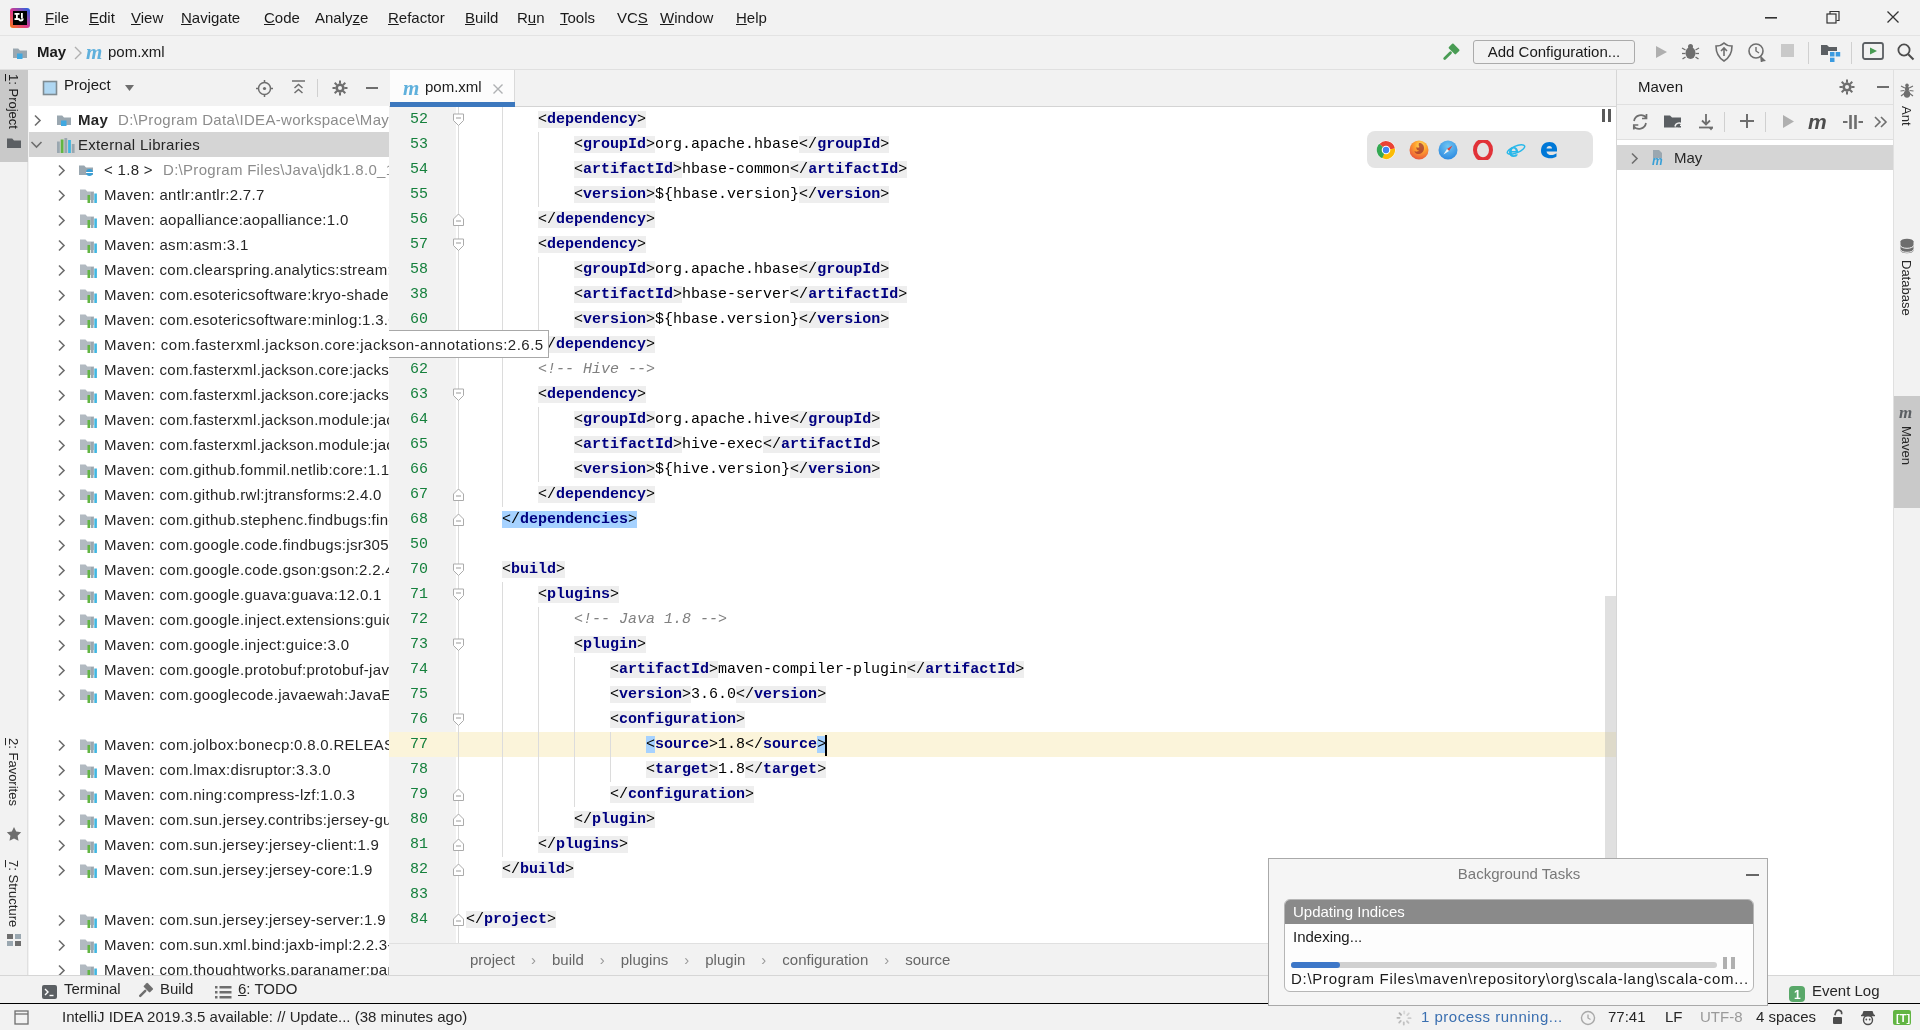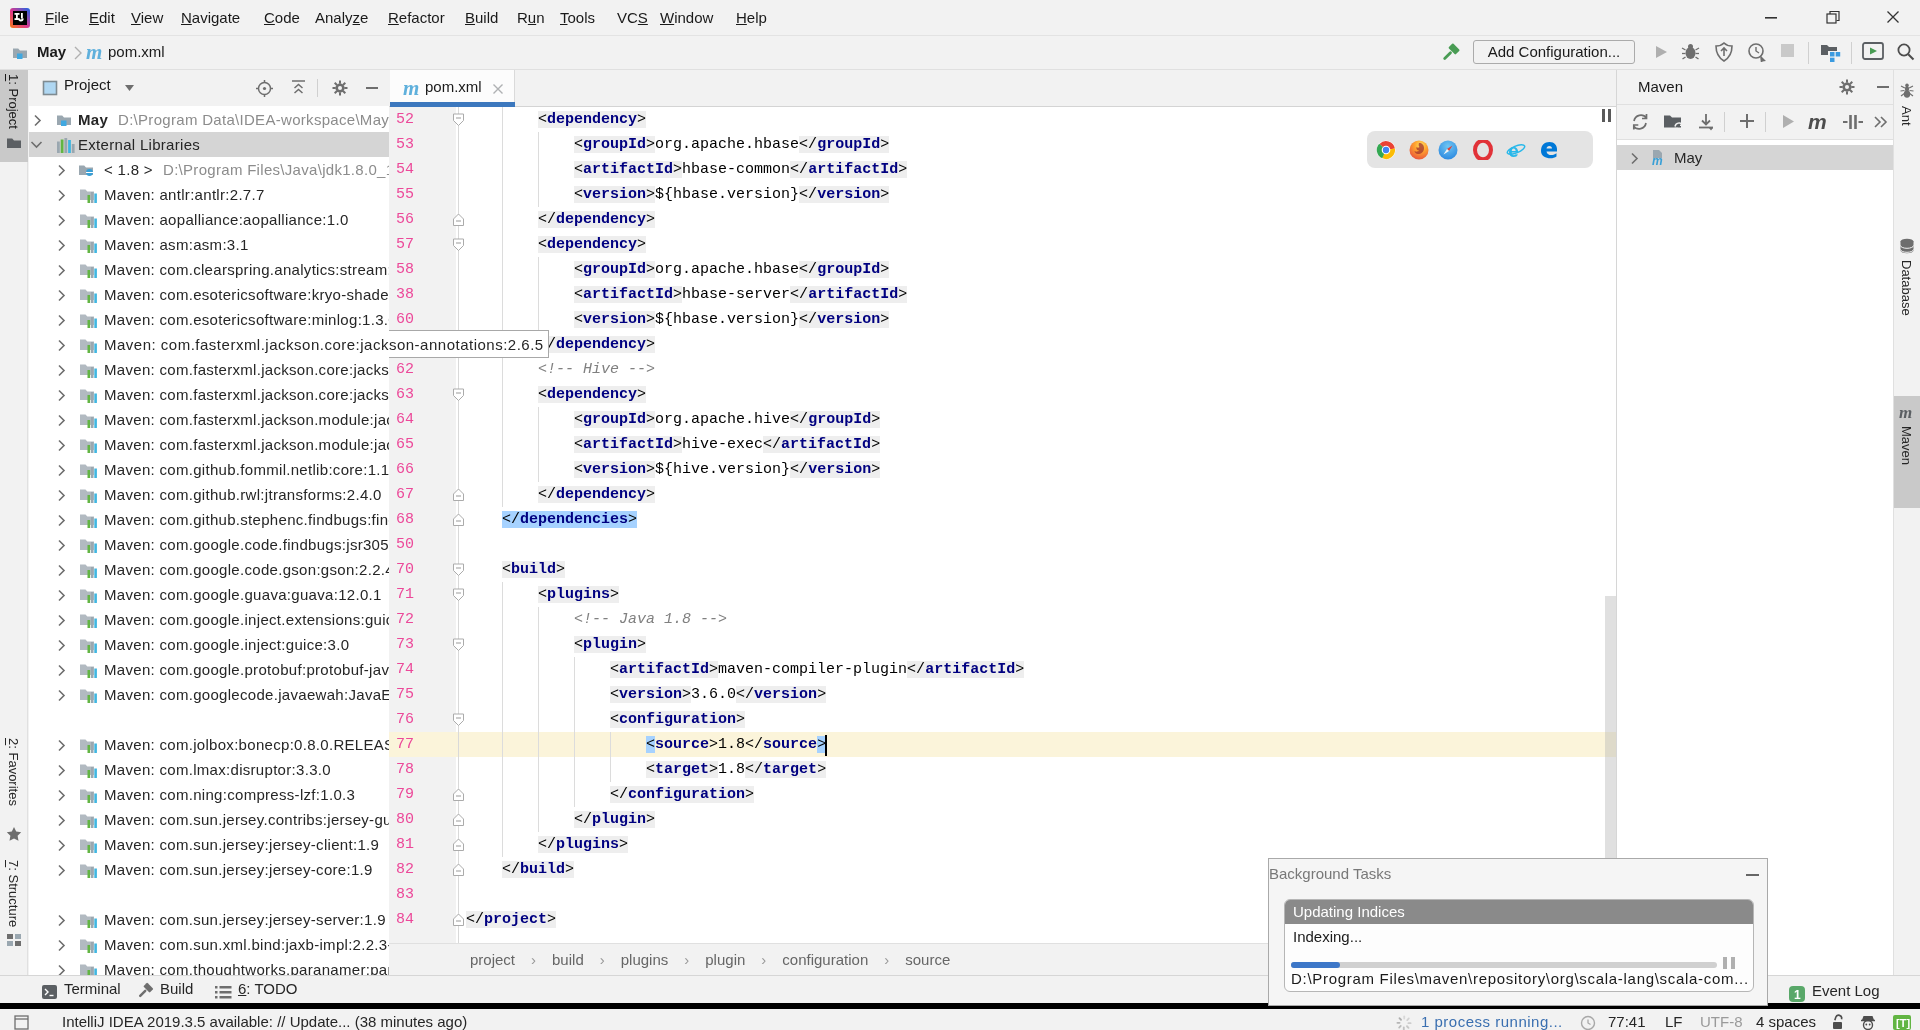--- a/index.html
+++ b/index.html
@@ -20,42 +20,42 @@
 #projhead{position:absolute;left:0;top:0;width:360px;height:36px;background:#F2F2F2}
 .trow{position:absolute;left:0;width:360px;height:25px;line-height:25px;white-space:nowrap;font-size:15px;letter-spacing:0.3px;color:#262626}
 .gray{color:#8C8C8C}
 
 #edit{position:absolute;left:389px;top:70px;width:1227px;height:905px;background:#FFF}
 #tabbar{position:absolute;left:0;top:0;width:1227px;height:37px;background:#F2F2F2;border-bottom:1px solid #D4D4D4}
 #tab1{position:absolute;left:1px;top:0;width:125px;height:37px;background:#FCFCFC;border-right:1px solid #DADADA}
 #tabu{position:absolute;left:1px;top:32px;width:125px;height:5px;background:#3C78BE}
 #gutter{position:absolute;left:0;top:37px;width:67px;height:836px;background:#F2F2F2}
 #gline{position:absolute;left:69px;top:37px;width:1px;height:836px;background:#D9D9D9}
-.lnum{position:absolute;left:0;width:25px;height:25px;line-height:25px;text-align:right;font-family:"Liberation Mono",monospace;font-size:15px;color:#ec4899}
+.lnum{position:absolute;left:14px;width:25px;height:25px;line-height:25px;text-align:right;font-family:"Liberation Mono",monospace;font-size:15px;color:#15803d}
 .cl{position:absolute;left:77px;height:25px;line-height:25px;font-family:"Liberation Mono",monospace;font-size:15px;color:#000;white-space:pre}
 .tg{background:#EEEEEE}
 .k{color:#000080;font-weight:bold}
 .cm{color:#808080;font-style:italic}
 .sel{background:#A6D2FF}
 .mb{background:#A6D2FF}
 #caretrow{position:absolute;left:0;top:662px;width:1227px;height:25px;background:#FBF4DA}
 .ig{position:absolute;top:37px;width:1px;background:#DCDCDC}
 #crumbs{position:absolute;left:0;top:873px;width:1227px;height:32px;background:#F2F2F2;border-top:1px solid #E0E0E0;color:#666;line-height:31px}
 .crsep{color:#999;padding:0 16px}
 #scrollthumb{position:absolute;left:1216px;top:526px;width:11px;height:348px;background:rgba(180,180,180,0.42)}
 
 #maven{position:absolute;left:1616px;top:70px;width:277px;height:905px;background:#FFF;border-left:1px solid #D6D6D6}
 #mavhead{position:absolute;left:0;top:0;width:277px;height:35px;background:#F2F2F2;border-bottom:1px solid #E0E0E0}
 #mavtools{position:absolute;left:0;top:35px;width:277px;height:35px;background:#F2F2F2;border-bottom:1px solid #E0E0E0}
 #mavrow{position:absolute;left:0;top:75px;width:277px;height:25px;background:#D5D5D5;line-height:25px;font-size:15px;color:#262626}
 
 #rstripe{position:absolute;left:1893px;top:70px;width:27px;height:905px;background:#F2F2F2;border-left:1px solid #E0E0E0}
 
 #btnrow{position:absolute;left:0;top:975px;width:1920px;height:28px;background:#F2F2F2;border-top:1px solid #D6D6D6}
-#statusbar{position:absolute;left:0;top:1003px;width:1920px;height:27px;background:#F2F2F2;border-top:6px solid #000000}
+#statusbar{position:absolute;left:0;top:1003px;width:1920px;height:27px;background:#F2F2F2;border-top:1px solid #000000}
 .sbt{position:absolute;top:4px;font-size:15px;color:#262626;white-space:nowrap}
 
 #ttip{position:absolute;left:389px;top:330px;width:160px;height:28px;background:#FFF;border:1px solid #A8A8A8;border-left:none;z-index:48}
 #row10txt{position:absolute;left:104px;top:332px;height:25px;line-height:25px;font-size:15px;letter-spacing:0.5px;color:#262626;white-space:nowrap;z-index:49}
 #bgtasks{position:absolute;left:1268px;top:858px;width:500px;height:148px;background:#F5F5F5;border:1px solid #A9A9A9;z-index:60}
 #bgcard{position:absolute;left:15px;top:40px;width:470px;height:93px;background:#FDFDFD;border:1px solid #B6B6B6;border-radius:6px;overflow:hidden}
 </style></head>
 <body>
 <div id="app">
     <div id="menubar">
@@ -968,21 +968,21 @@
         <circle cx="9.7" cy="10.5" r="0.9" fill="#4D4D4D"></circle>
       </svg>
       <svg style="position:absolute;left:1893px;top:6px;" width="19" height="16" viewBox="0 0 19 16">
         <rect x="0" y="0" width="18" height="15" rx="2" fill="#62B543"></rect>
         <text x="3" y="11.5" font-size="11" font-weight="bold" fill="#FFF" font-family="Liberation Sans">[T]</text>
       </svg>
     </div>
     <div id="ttip"></div>
     <div id="row10txt">Maven: com.fasterxml.jackson.core:jackson-annotations:2.6.5</div>
     <div id="bgtasks">
-      <div class="abs" style="left:0;top:6px;width:500px;height:22px;color:#787878;font-size:15px">Background Tasks</div>
+      <div class="abs" style="left:0;top:6px;width:500px;height:22px;text-align:center;color:#787878;font-size:15px">Background Tasks</div>
       <div class="abs" style="left:477px;top:15px;width:13px;height:2px;background:#666"></div>
       <div id="bgcard">
         <div class="abs" style="left:0;top:0;width:468px;height:24px;background:#8A8A8A;color:#FFF;line-height:24px;padding-left:8px;font-size:15px">Updating Indices</div>
         <div class="abs" style="left:8px;top:28px;color:#1A1A1A;font-size:15px">Indexing...</div>
         <div class="abs" style="left:6px;top:62px;width:426px;height:6px;background:#D0D0D0;border-radius:3px"></div>
         <div class="abs" style="left:6px;top:62px;width:49px;height:6px;background:#3D77C8;border-radius:3px"></div>
         <div class="abs" style="left:438px;top:57px;width:4px;height:12px;background:#B0B0B0"></div>
         <div class="abs" style="left:446px;top:57px;width:4px;height:12px;background:#B0B0B0"></div>
         <div class="abs" style="left:6px;top:70px;color:#1A1A1A;font-size:15px;letter-spacing:0.7px;white-space:nowrap">D:\Program Files\maven\repository\org\scala-lang\scala-com...</div>
       </div>

